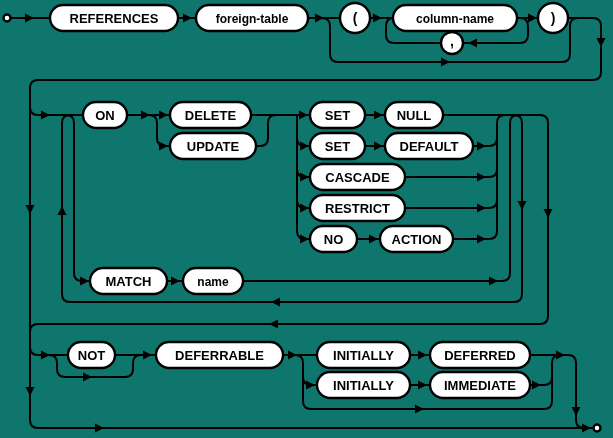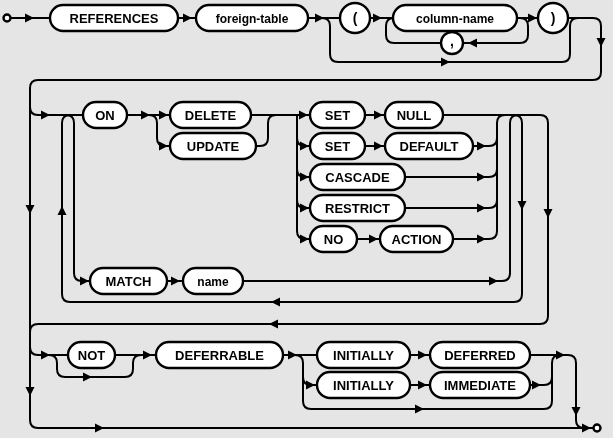--- a/index.html
+++ b/index.html
@@ -1,16 +1,16 @@
 <!DOCTYPE html>
 <html><head>
 <meta charset="utf-8">
 <style>
   html,body{margin:0;padding:0;background:#ffffff;}
-  .stage{width:613px;height:438px;background:#e5e5e5;overflow:hidden;}
+  .stage{width:613px;height:438px;background:#0f766e;overflow:hidden;}
   svg{display:block;}
   .line{fill:none;stroke:#000;stroke-width:2;}
   .node-shape{fill:#fff;stroke:#000;stroke-width:2.4;}
   .arrow{fill:#000;stroke:none;}
   .kw{font-family:"Liberation Sans",sans-serif;font-weight:bold;font-size:13px;
       text-anchor:middle;fill:#000;}
   .var{font-family:"Liberation Sans",sans-serif;font-weight:bold;font-size:12px;
       text-anchor:middle;fill:#000;}
   .punct{font-family:"Liberation Sans",sans-serif;font-weight:bold;font-size:14px;
       text-anchor:middle;fill:#000;}

